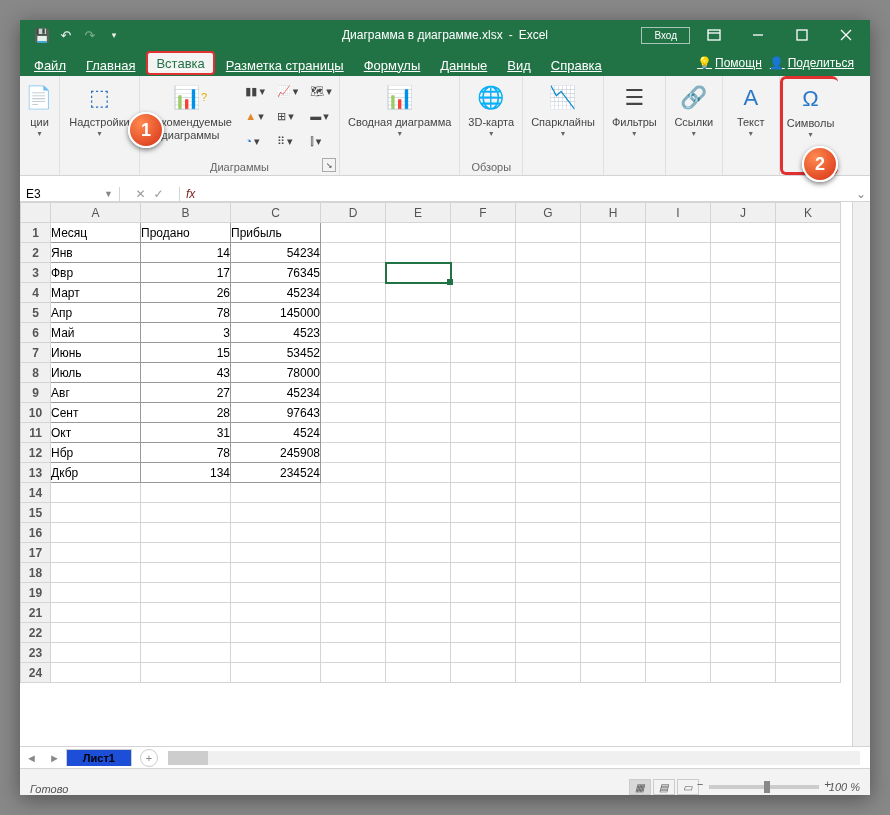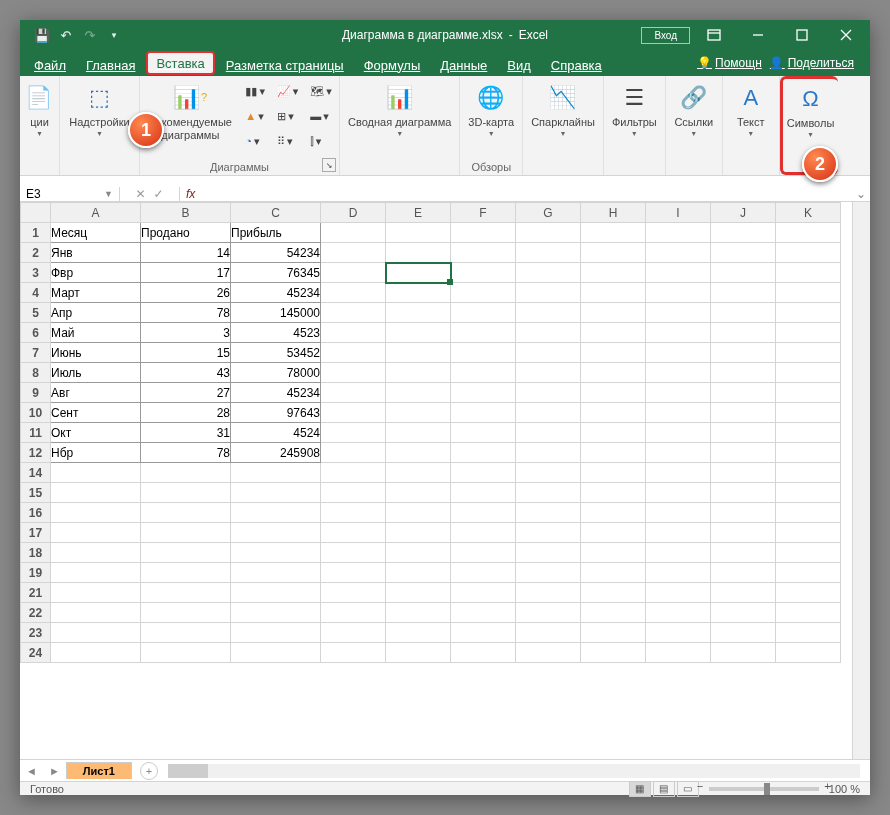--- a/index.html
+++ b/index.html
@@ -59,27 +59,27 @@
 td.typed { border:1px solid #999 !important; }
 td.num { text-align:right; }
 td.sel { outline:2px solid #217346; outline-offset:-1px; background:#fff; position:relative; }
 td.sel::after { content:""; position:absolute; right:-3px; bottom:-3px; width:6px; height:6px; background:#217346; }
 .colA{width:90px}.colB{width:90px}.colC{width:90px}.colOther{width:65px}
 .vscroll { width:18px; background:#f0f0f0; border-left:1px solid #d4d4d4; }
 
 
 .sheetrow { height:22px; border-top:1px solid #d4d4d4; display:flex; align-items:center; font-size:11px; }
 .nav-arr { padding:0 6px; color:#888; }
-.sheet-tab { background:#fdba74; border:1px solid #ccc; border-bottom:none; padding:2px 16px; font-weight:bold; }
+.sheet-tab { background:#1d4ed8; border:1px solid #ccc; border-bottom:none; padding:2px 16px; font-weight:bold; }
 .add-sheet { width:18px; height:18px; margin-left:8px; border:1px solid #ccc; border-radius:50%; display:flex; align-items:center; justify-content:center; color:#888; }
 .hscroll { flex:1; margin:0 10px; height:14px; background:#f0f0f0; position:relative; }
 .hscroll::before{content:"";position:absolute;left:0;top:0;height:100%;width:40px;background:#cdcdcd;}
 
 
-.status { height:14px; background:#f3f3f3; border-top:1px solid #d4d4d4; display:flex; align-items:center; font-size:11px; color:#555; padding:0 10px; gap:12px; }
+.status { height:27px; background:#f3f3f3; border-top:1px solid #d4d4d4; display:flex; align-items:flex-end; font-size:11px; color:#555; padding:0 10px; gap:12px;font-style:italic; }
 .status .right { margin-left:auto; display:flex; align-items:center; gap:10px; }
 .view-btns { display:flex; gap:2px; }
 .view-btn { width:22px; height:16px; border:1px solid #ccc; display:flex; align-items:center; justify-content:center; font-size:10px; }
 .zoom-slider { width:110px; height:4px; background:#ccc; position:relative; }
 .zoom-slider::before{content:"−";position:absolute;left:-12px;top:-7px;}
 .zoom-slider::after{content:"+";position:absolute;right:-12px;top:-7px;}
 .zoom-thumb{position:absolute;left:50%;top:-4px;width:6px;height:12px;background:#888;}
 </style>
 </head>
 <body>
@@ -446,20 +446,34 @@
               <td class="cell"></td>
               <td class="cell"></td>
               <td class="cell"></td>
               <td class="cell"></td>
               <td class="cell"></td>
               <td class="cell"></td>
               <td class="cell"></td>
               <td class="cell"></td>
             </tr>
             <tr>
+              <th class="rowhdr">13</th>
+              <td class="cell typed">Дкбр</td>
+              <td class="cell typed num">134</td>
+              <td class="cell typed num">234524</td>
+              <td class="cell"></td>
+              <td class="cell"></td>
+              <td class="cell"></td>
+              <td class="cell"></td>
+              <td class="cell"></td>
+              <td class="cell"></td>
+              <td class="cell"></td>
+              <td class="cell"></td>
+            </tr>
+            <tr>
               <th class="rowhdr">14</th>
               <td class="cell"></td>
               <td class="cell"></td>
               <td class="cell"></td>
               <td class="cell"></td>
               <td class="cell"></td>
               <td class="cell"></td>
               <td class="cell"></td>
               <td class="cell"></td>
               <td class="cell"></td>

